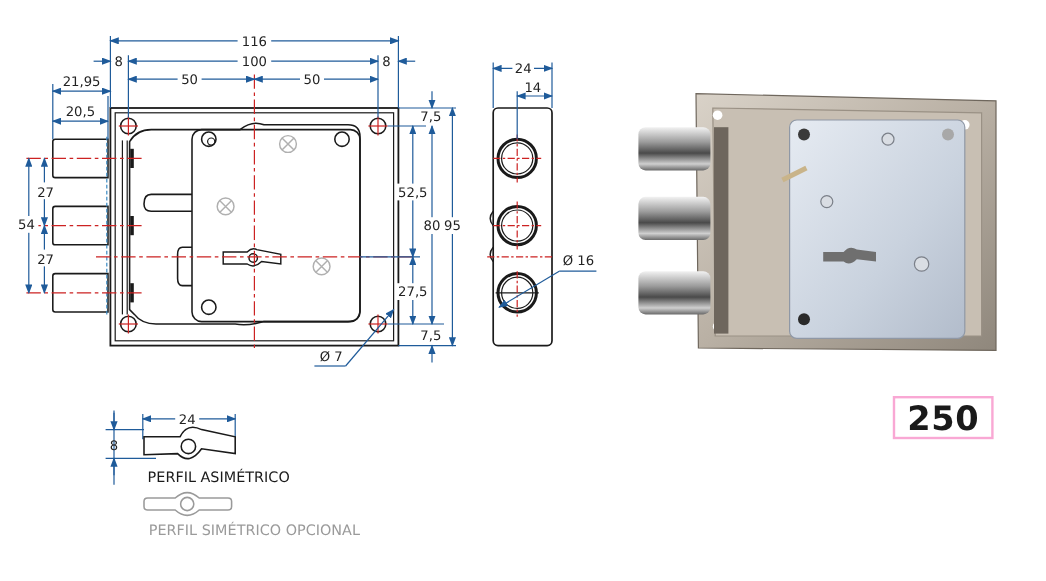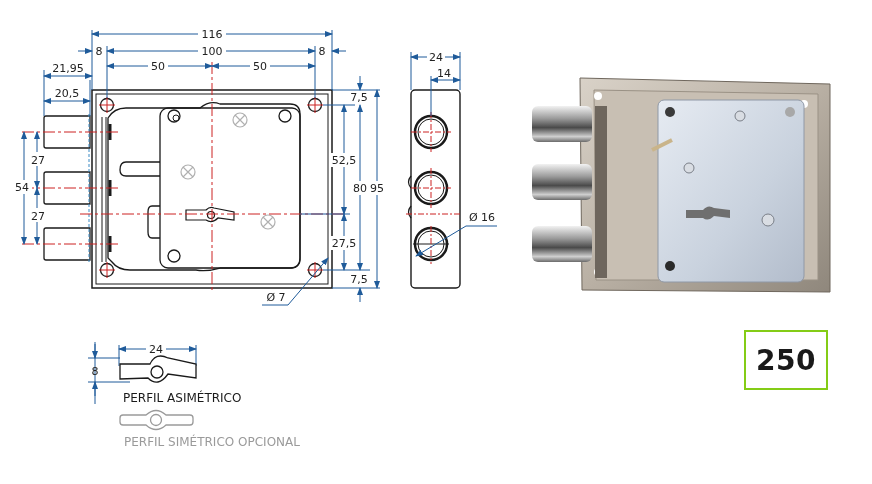--- a/index.html
+++ b/index.html
@@ -1,20 +1,20 @@
 <!DOCTYPE html>
 <html><head>
 <meta charset="utf-8">
 <style>
   html, body { margin: 0; padding: 0; background: #ffffff; }
   body { width: 872px; height: 484px; position: relative; overflow: hidden; font-family: "DejaVu Sans", sans-serif; }
   #drawing { position: absolute; left: 0; top: 0; }
   .dim-text { font-family: "DejaVu Sans", sans-serif; font-size: 11px; fill: #222222; }
   .cap-text { font-family: "DejaVu Sans", sans-serif; font-size: 12px; }
-  .model-box { position: absolute; left: 744px; top: 330px; width: 84px; height: 60px; border: 2px solid #84cc16; box-sizing: border-box; display: flex; align-items: center; justify-content: center; }
+  .model-box { position: absolute; left: 744px; top: 330px; width: 84px; height: 36px; border: 2px solid #f9a8d4; box-sizing: border-box; display: flex; align-items: center; justify-content: center; }
   .model-box span { font-family: "DejaVu Sans", sans-serif; font-weight: bold; font-size: 28px; color: #1a1a1a; letter-spacing: 0.5px; }
 </style>
 </head>
 <body>
 
 <svg id="drawing" width="872" height="484" viewBox="0 0 872 484" xmlns="http://www.w3.org/2000/svg">
   <defs>
     <marker id="arr" markerWidth="8" markerHeight="6" refX="7" refY="3" orient="auto-start-reverse" markerUnits="userSpaceOnUse">
       <path d="M0,0 L8,3 L0,6 Z" fill="#1f5b9a"></path>
     </marker>

